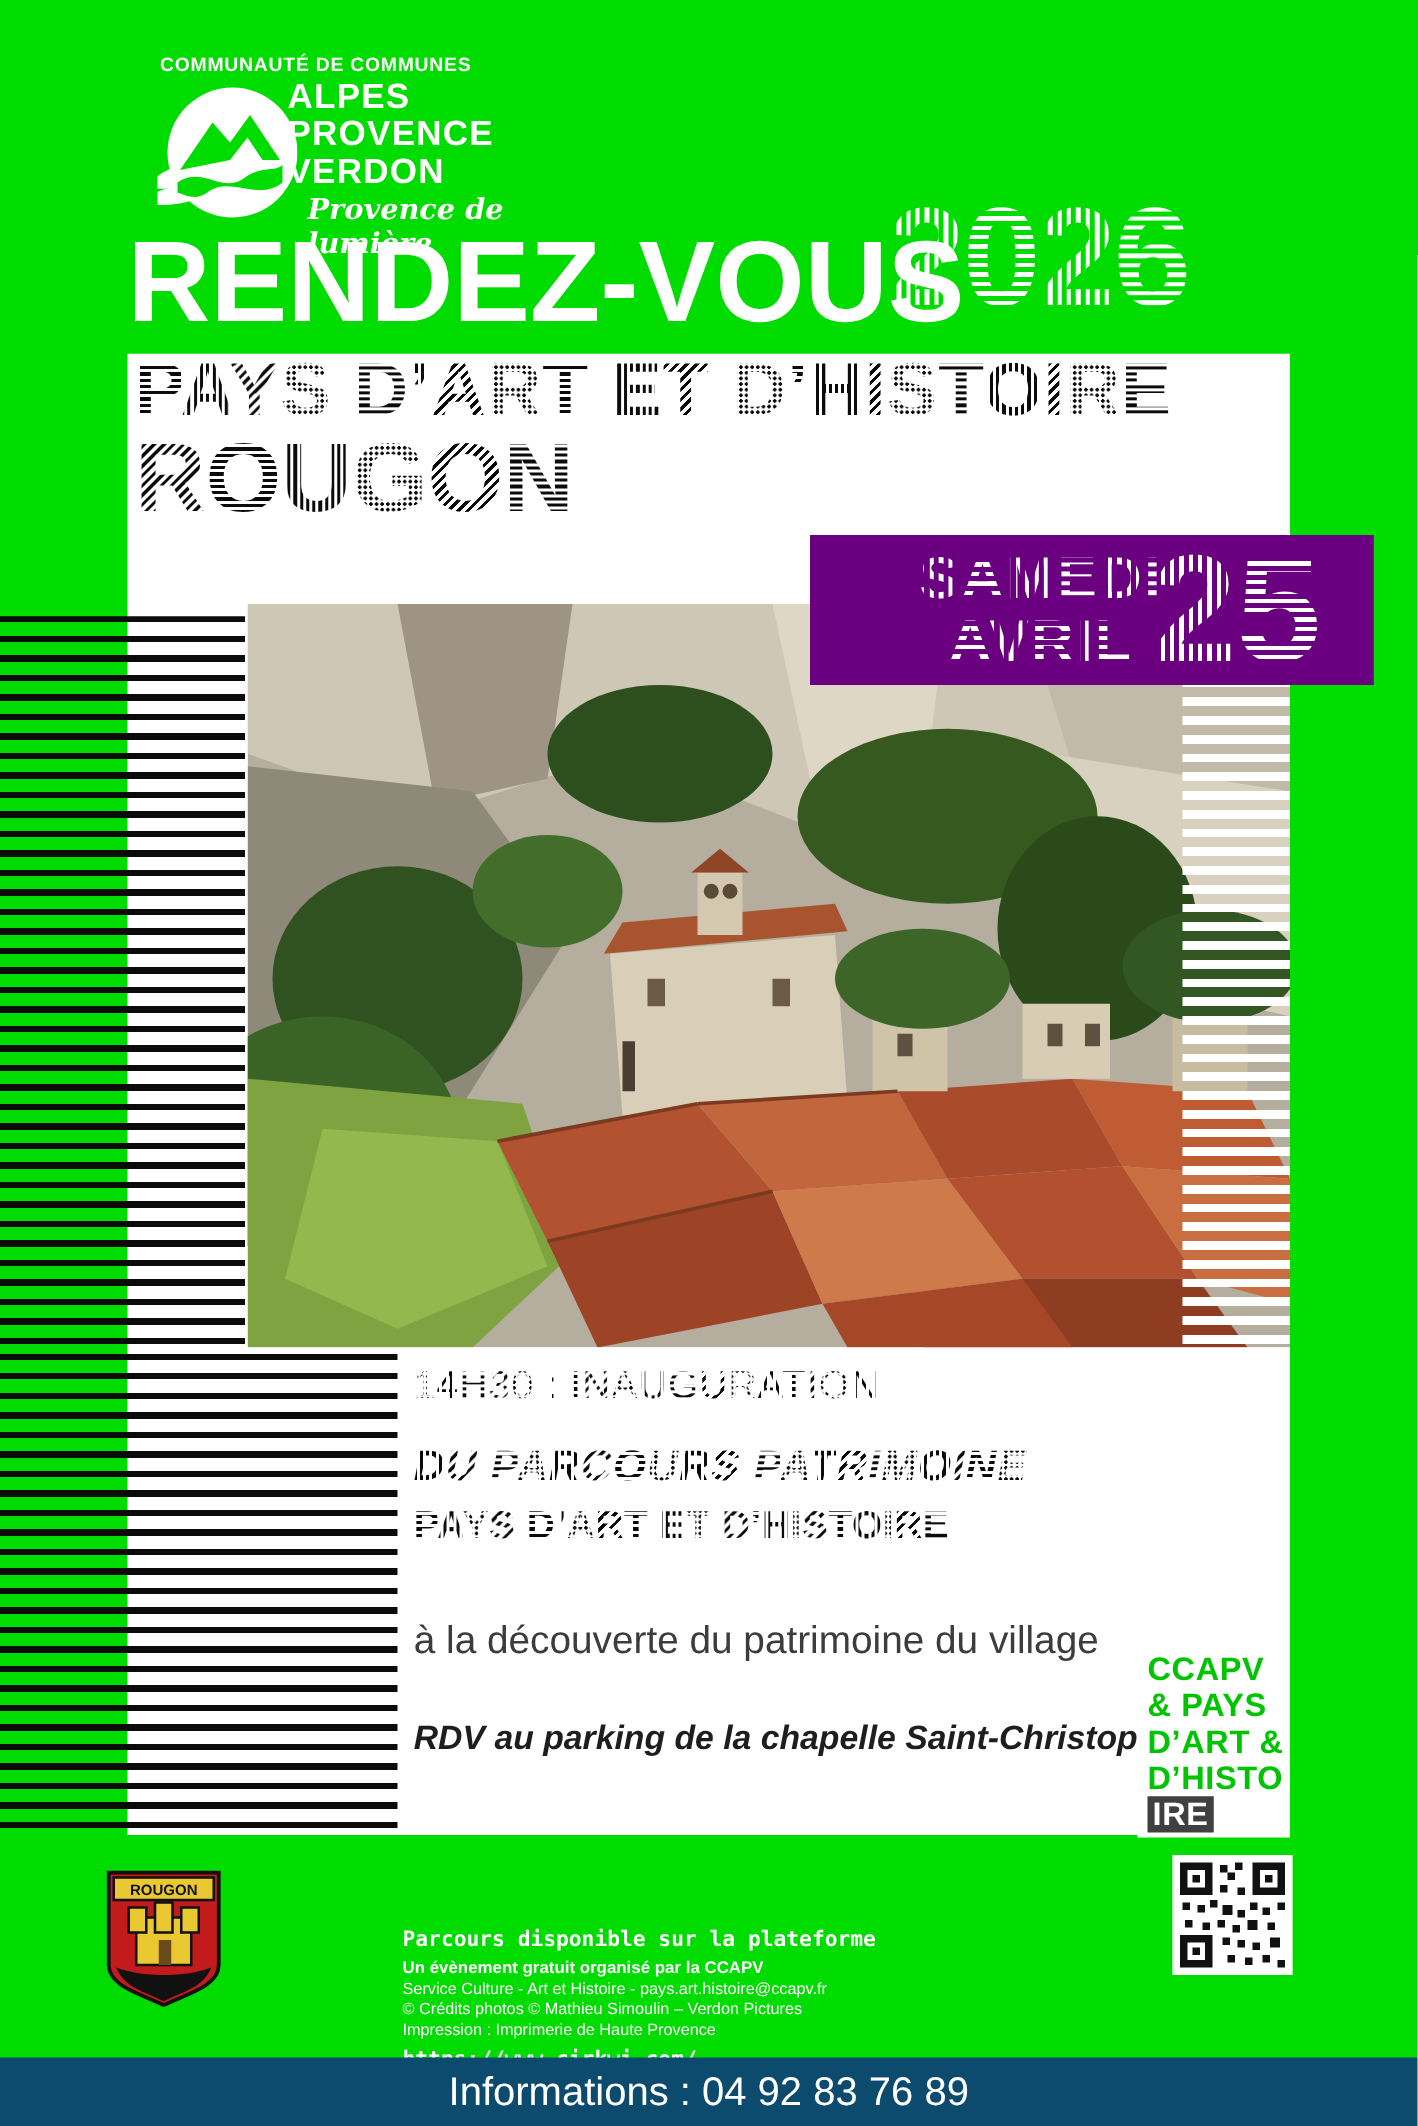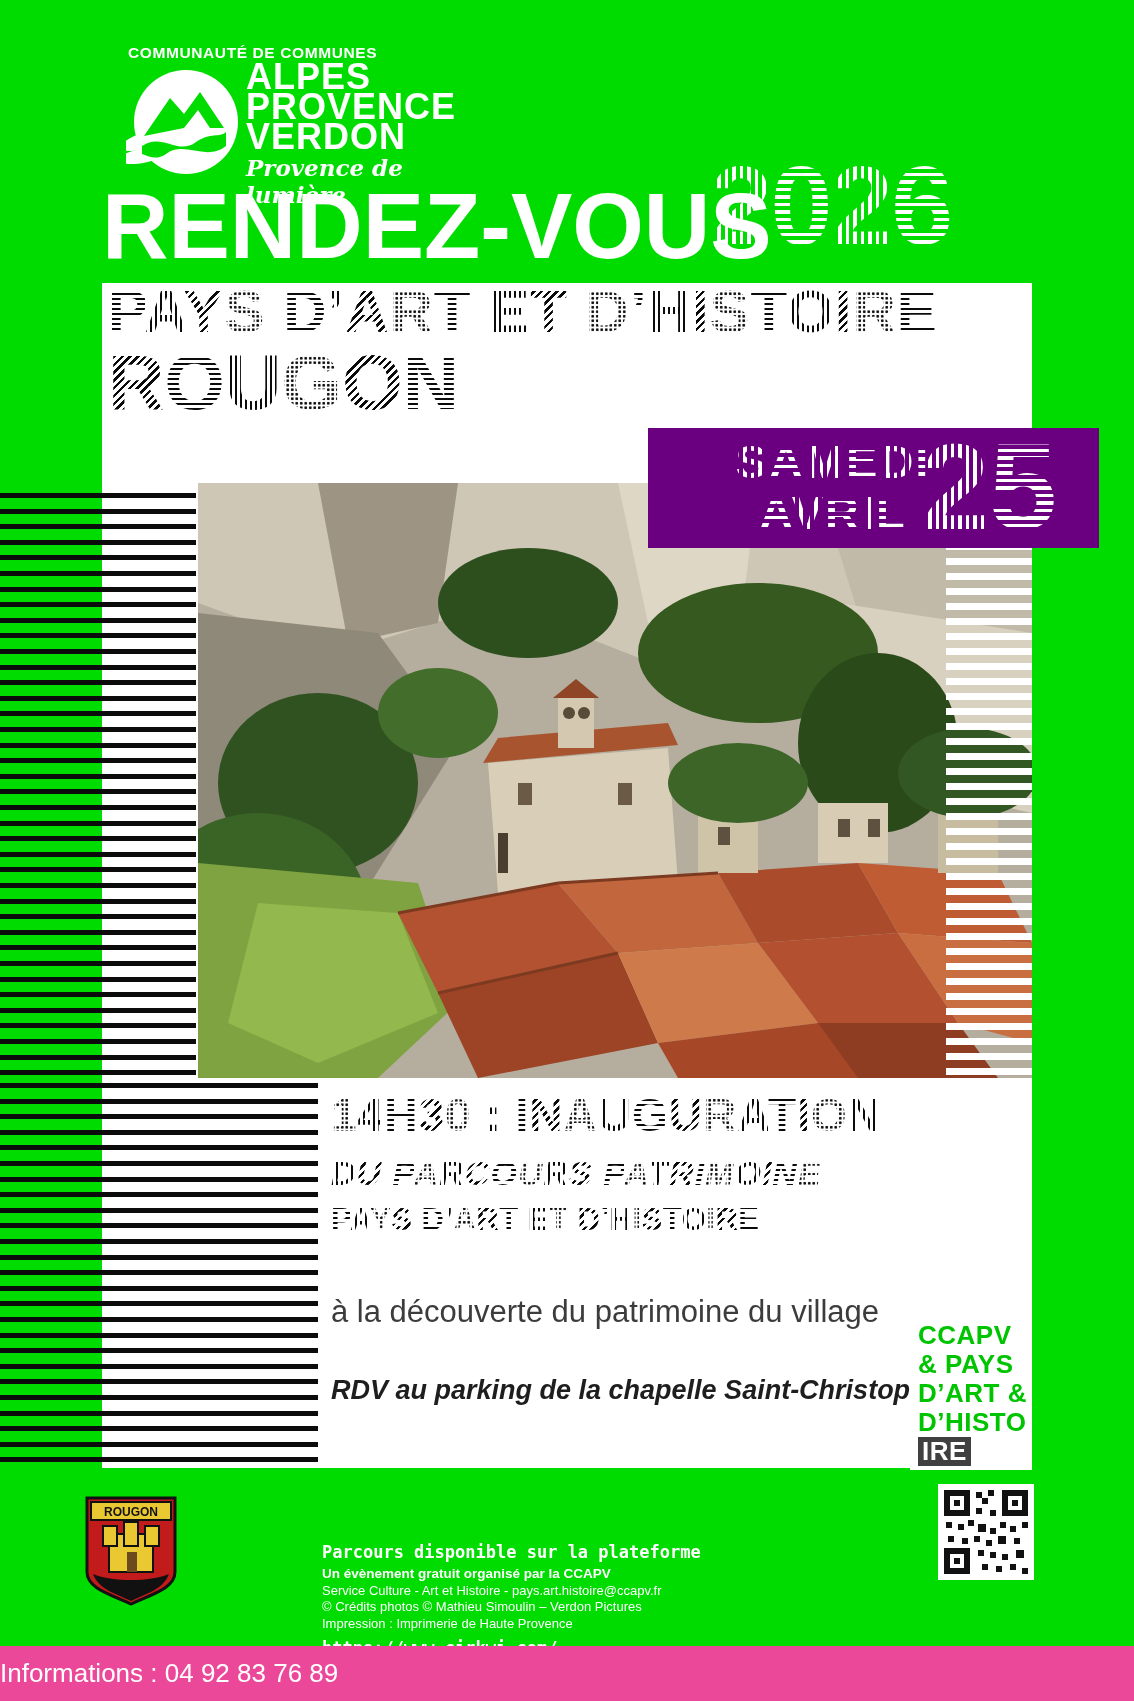--- a/index.html
+++ b/index.html
@@ -7,21 +7,21 @@
           font-family:"Liberation Sans",sans-serif;padding-left:36px;}
   .abs{position:absolute;}
 
   
   .white-area{left:102px;top:283px;width:930px;height:1185px;background:#ffffff;}
 
   
   .brand{left:98px;top:38px;width:360px;height:145px;color:#fff;}
   .brand-org{position:absolute;left:30px;top:6px;font-size:15.5px;font-weight:bold;letter-spacing:.6px;}
   .brand-circle{position:absolute;left:28px;top:24px;width:112px;height:112px;}
-  .brand-names{position:absolute;left:148px;top:24px;font-size:36px;font-weight:bold;line-height:30px;letter-spacing:1px;}
+  .brand-names{position:absolute;left:132px;top:24px;font-size:28px;font-weight:bold;line-height:30px;letter-spacing:1px;}
   .brand-tagline{position:absolute;left:148px;top:116px;font-size:23px;font-style:italic;font-weight:bold;
                  font-family:"DejaVu Serif",serif;}
 
   
   .h-rendez{left:102px;top:180px;font-size:92px;font-weight:bold;color:#fff;line-height:1;letter-spacing:0;}
   .h-year{left:710px;top:150px;font-size:112px;font-weight:bold;line-height:1;letter-spacing:-2px;}
   .h-subtitle{left:108px;top:282px;font-size:60px;font-weight:bold;line-height:1;letter-spacing:1px;}
   .h-place{left:108px;top:343px;font-size:78px;font-weight:bold;line-height:1;letter-spacing:0;}
 
   
@@ -36,21 +36,21 @@
   .photo-stripes{position:absolute;right:0;top:60px;width:86px;height:535px;
     background:repeating-linear-gradient(180deg,#fff 0 7px,rgba(0,0,0,0) 7px 15px);}
 
   
   .stripes-a{left:0;top:493px;width:196px;height:586px;
     background:repeating-linear-gradient(180deg,#0b0b0b 0 5px,rgba(0,0,0,0) 5px 15.6px);}
   .stripes-b{left:0;top:1083px;width:318px;height:386px;
     background:repeating-linear-gradient(180deg,#0b0b0b 0 5px,rgba(0,0,0,0) 5px 15.6px);}
 
   
-  .t1{left:331px;top:1092px;font-size:46px;font-weight:bold;letter-spacing:1px;line-height:1;}
+  .t1{left:331px;top:1092px;font-size:31px;font-weight:normal;letter-spacing:1px;line-height:1;}
   .t2{left:331px;top:1156px;font-size:34px;font-weight:bold;letter-spacing:1px;line-height:1;font-style:italic;}
   .t3{left:331px;top:1204px;font-size:31px;font-weight:bold;letter-spacing:.5px;line-height:1;}
   .d1{left:331px;top:1248px;font-size:31px;color:#3c3c3c;line-height:1;}
   .d2{left:331px;top:1296px;font-size:31px;color:#3c3c3c;line-height:1;}
   .rdv{left:331px;top:1377px;font-size:27px;font-style:italic;font-weight:600;color:#1e1e1e;line-height:1;}
 
   
   .vp-box{left:910px;top:1318px;width:122px;height:152px;background:#fff;overflow:hidden;}
   .vp-line{margin-left:8px;font-size:26px;font-weight:bold;line-height:29px;color:#00C400;letter-spacing:.5px;white-space:nowrap;}
   .vp-line:first-child{margin-top:3px;}
@@ -58,22 +58,22 @@
 
   
   .crest{left:83px;top:1494px;width:96px;height:112px;}
   .platform{left:322px;top:1472px;color:#fff;font-family:"DejaVu Sans Mono",monospace;
             font-weight:bold;font-size:17px;line-height:32px;white-space:pre;}
   .credits{left:322px;top:1566px;color:#fff;font-size:13px;line-height:16.5px;}
   .credits .cl1{font-weight:bold;font-size:13.5px;}
   .qr{left:938px;top:1484px;width:96px;height:96px;background:#fff;}
 
   
-  .footer{left:0;top:1646px;width:1134px;height:55px;background:#ec4899;display:flex;
-          align-items:center;color:#fff;font-size:26px;}
+  .footer{left:0;top:1646px;width:1134px;height:55px;background:#0c4a6e;display:flex;
+          align-items:center;justify-content:center;color:#fff;font-size:32px;}
 
   
   .pch{background-clip:text;-webkit-background-clip:text;color:transparent;}
   .p0{background-image:repeating-linear-gradient(180deg,#0b0b0b 0 2.5px,rgba(0,0,0,0) 2.5px 5px);}
   .p1{background-image:repeating-linear-gradient(90deg,#0b0b0b 0 2.5px,rgba(0,0,0,0) 2.5px 5px);}
   .p2{background-image:repeating-linear-gradient(135deg,#0b0b0b 0 2.5px,rgba(0,0,0,0) 2.5px 5.5px);}
   .p3{background-image:radial-gradient(circle,#0b0b0b 1.2px,rgba(0,0,0,0) 1.5px);background-size:4.5px 4.5px;}
   .w0{background-image:repeating-linear-gradient(90deg,#fff 0 3.5px,rgba(0,0,0,0) 3.5px 7.5px);}
   .w1{background-image:repeating-linear-gradient(180deg,#fff 0 3.5px,rgba(0,0,0,0) 3.5px 7.5px);}
 </style>

